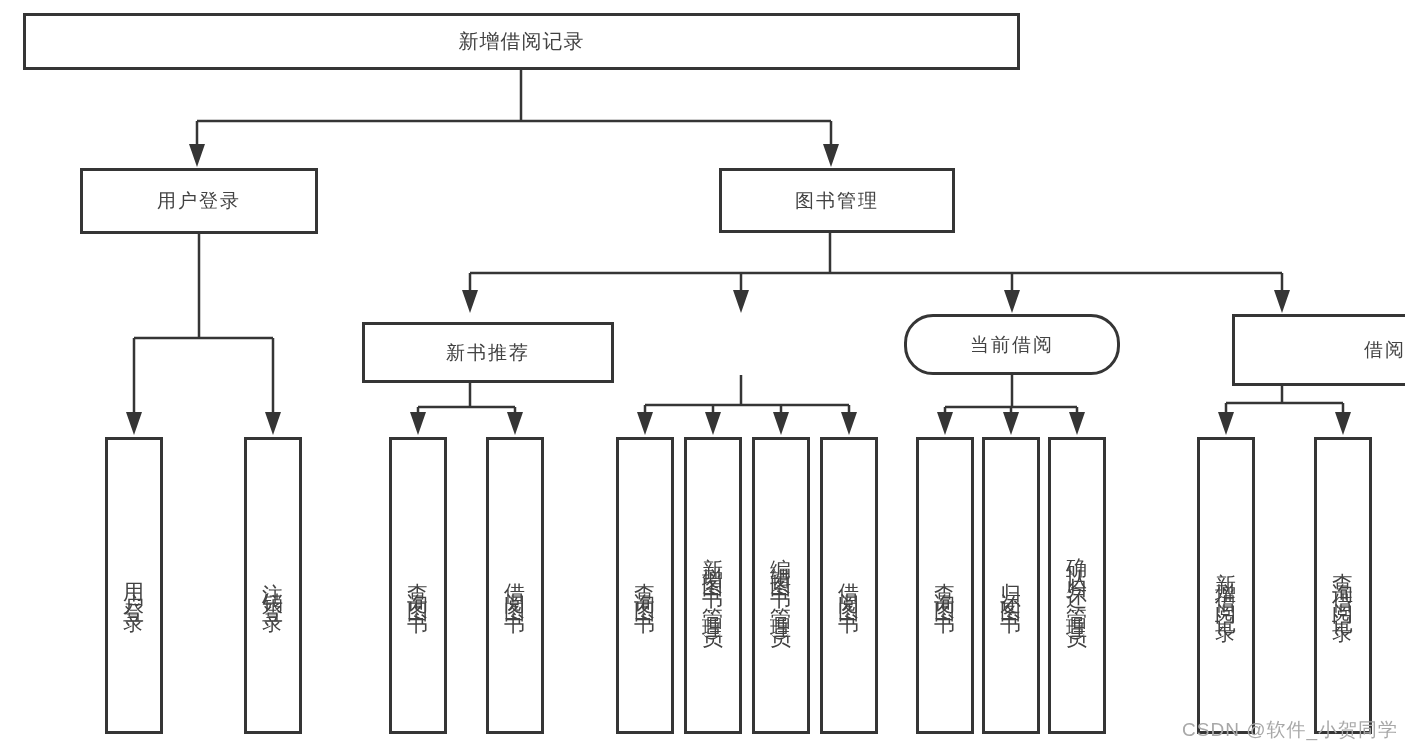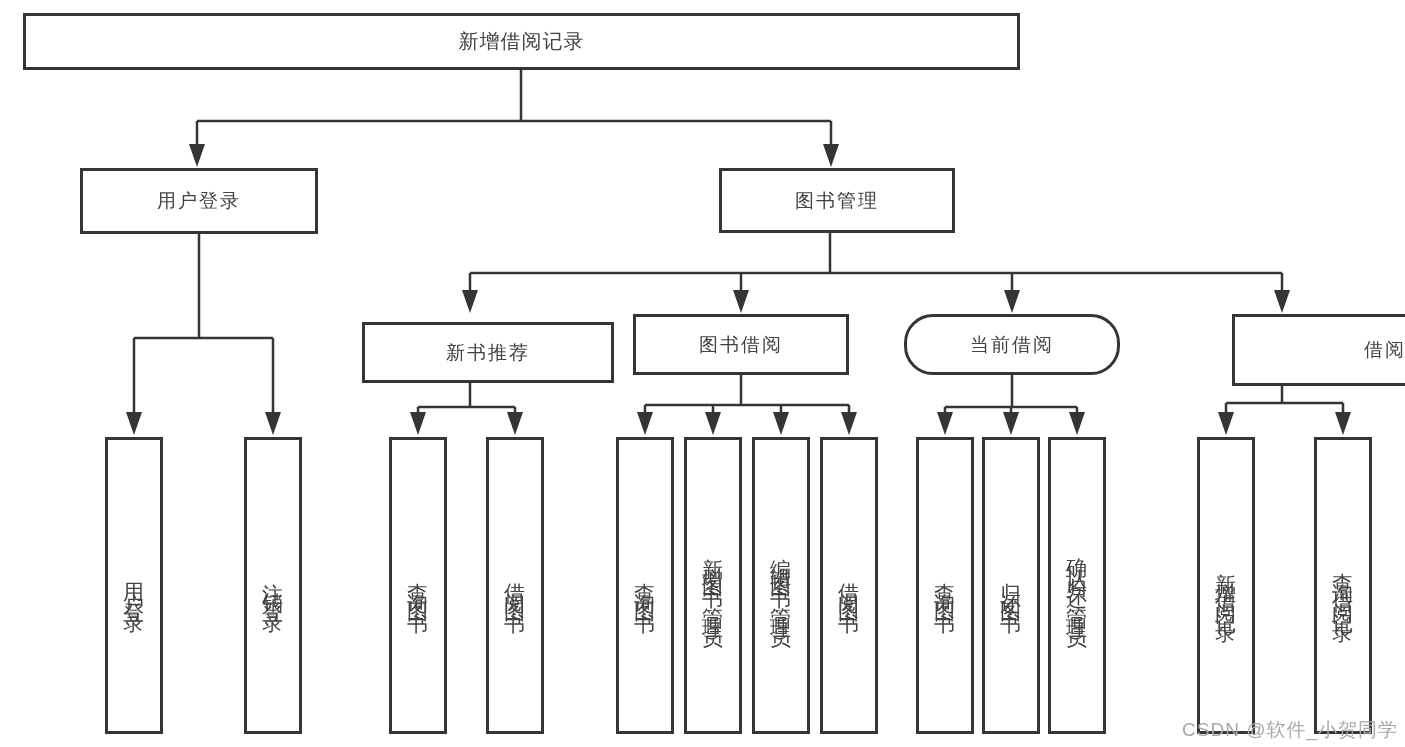--- a/index.html
+++ b/index.html
@@ -135,23 +135,20 @@
   <div class="box" id="b-login">
     <span class="hlabel">用户登录</span>
   </div>
   <div class="box" id="b-mgmt">
     <span class="hlabel">图书管理</span>
   </div>
 
   <div class="box" id="b-newbook">
     <span class="hlabel">新书推荐</span>
   </div>
-  <div class="box" id="b-borrow">
-    <span class="hlabel">图书借阅</span>
-  </div>
   <div class="box" id="b-current">
     <span class="hlabel">当前借阅</span>
   </div>
   <div class="box" id="b-records">
     <span class="hlabel">借阅记录</span>
   </div>
 
   <div class="box leaf" id="l1">
     <span class="vlabel">用户登录</span>
   </div>

